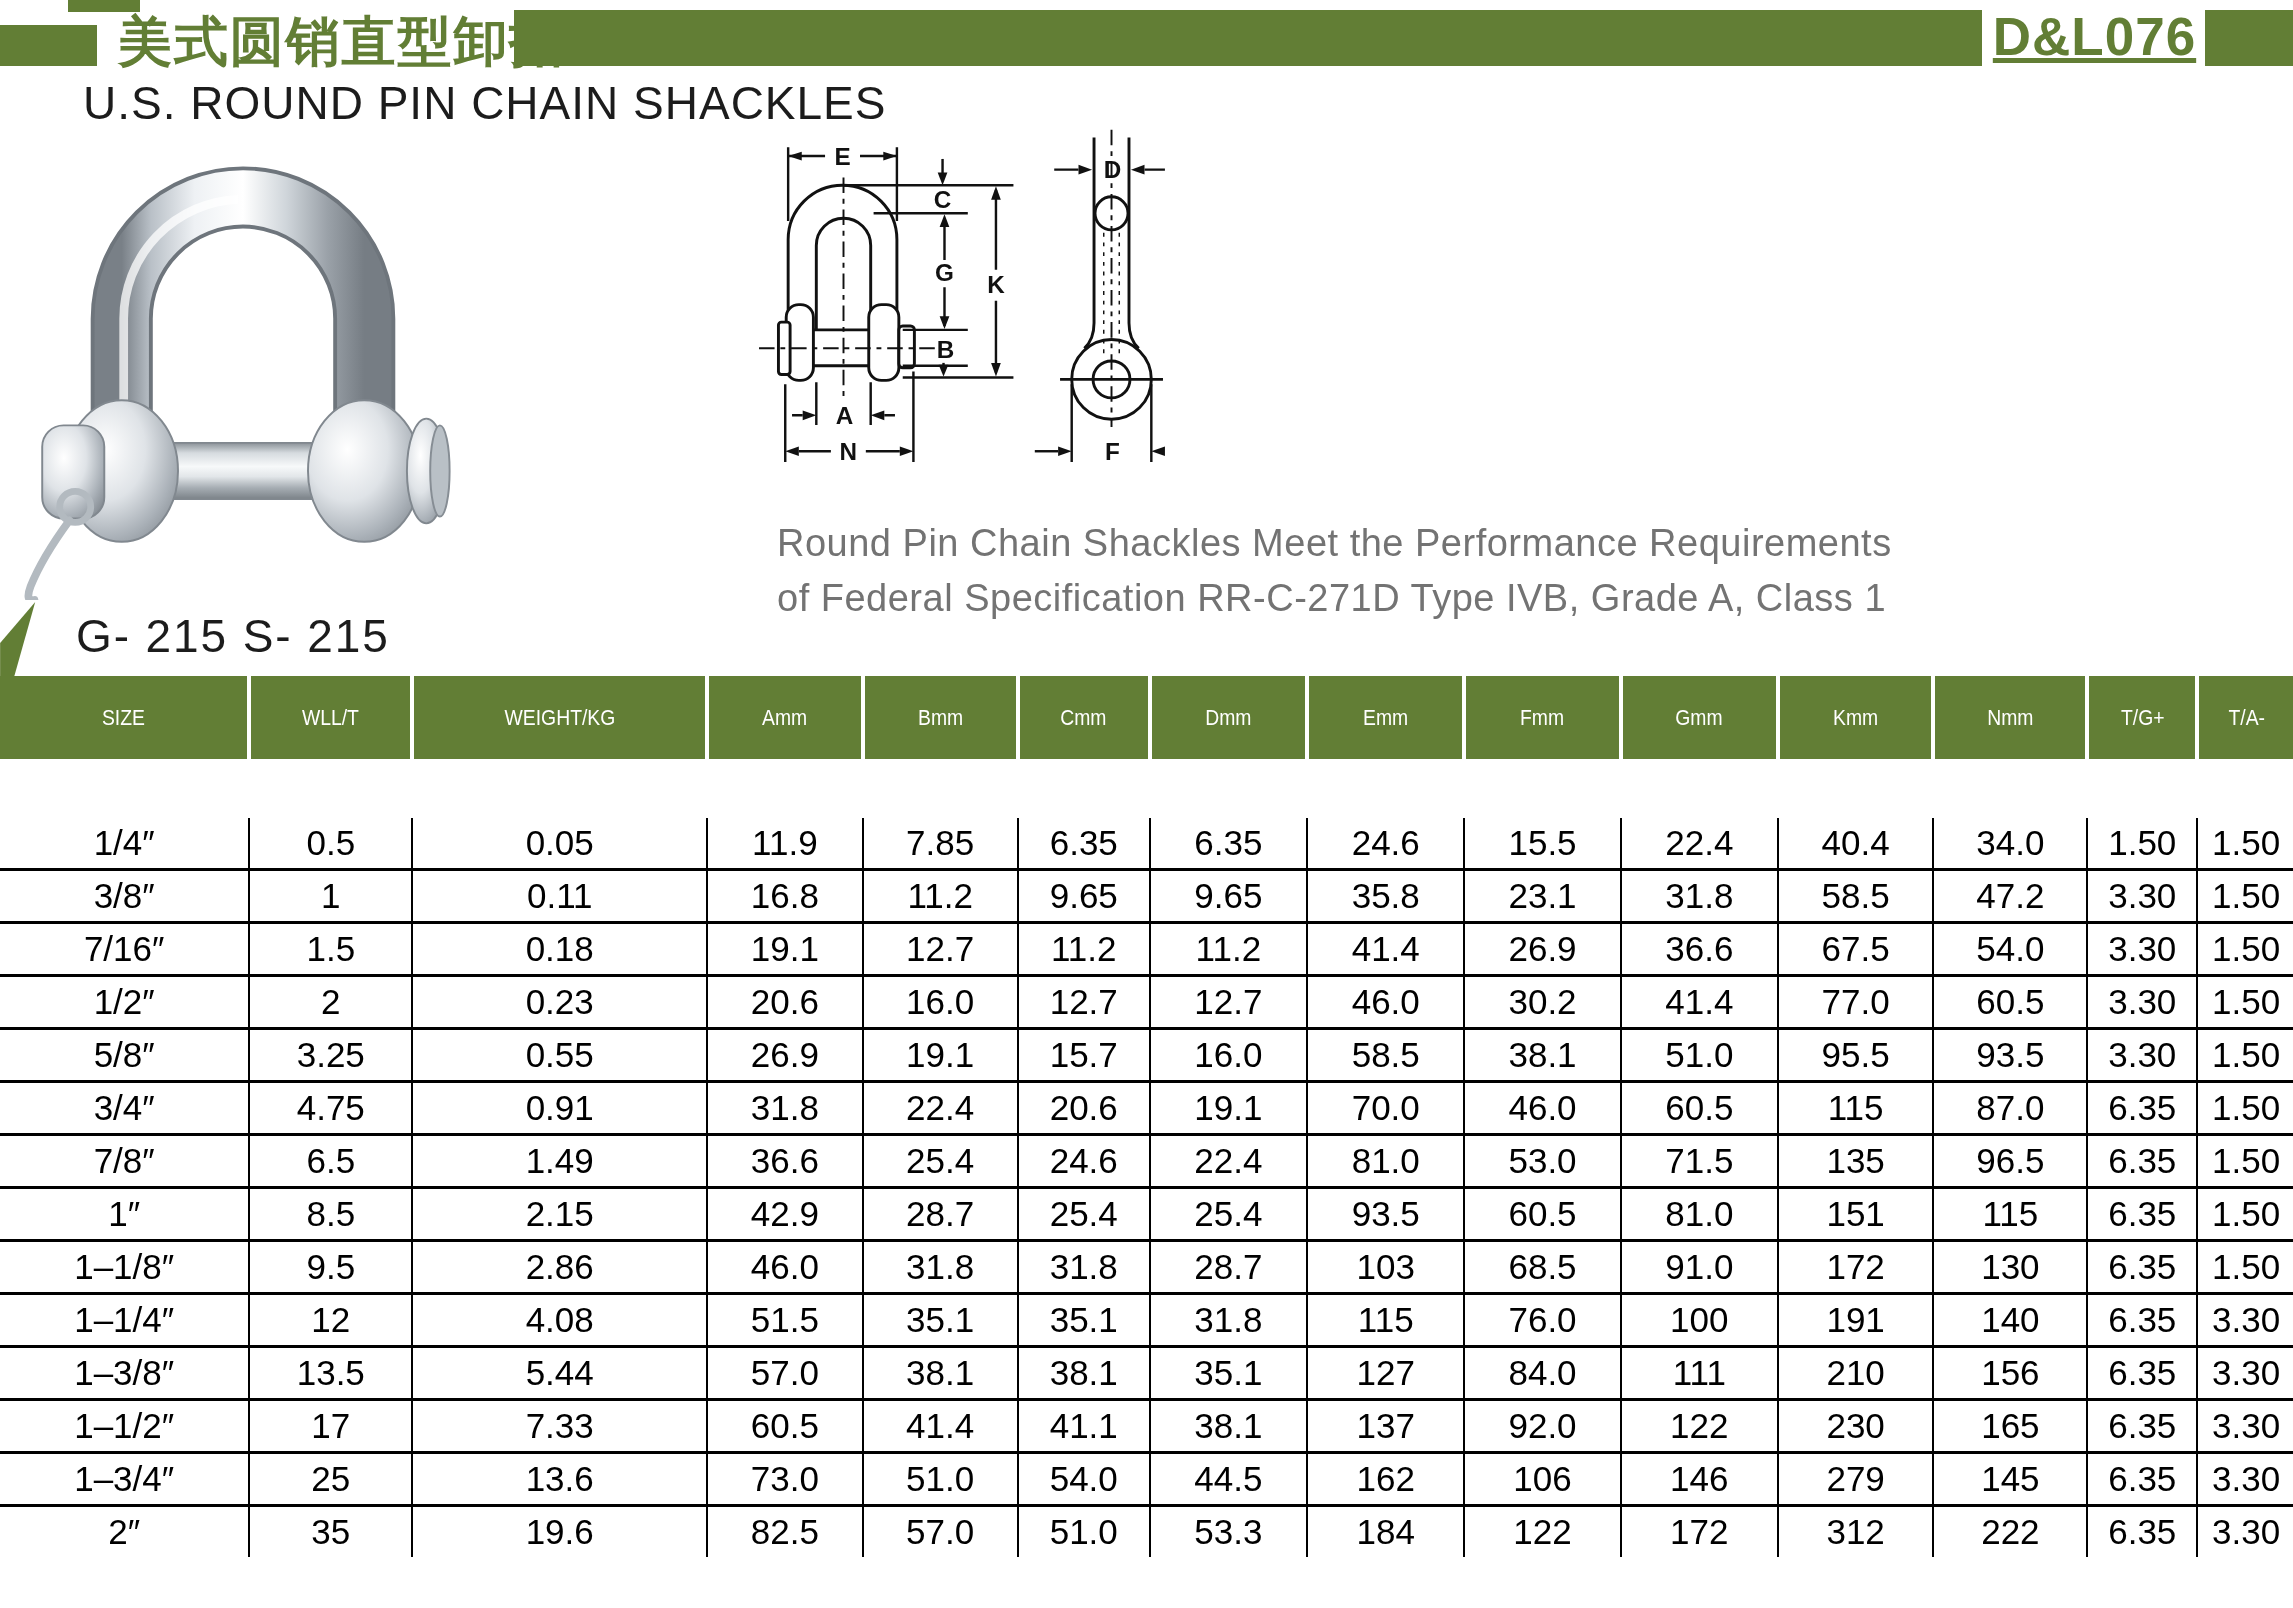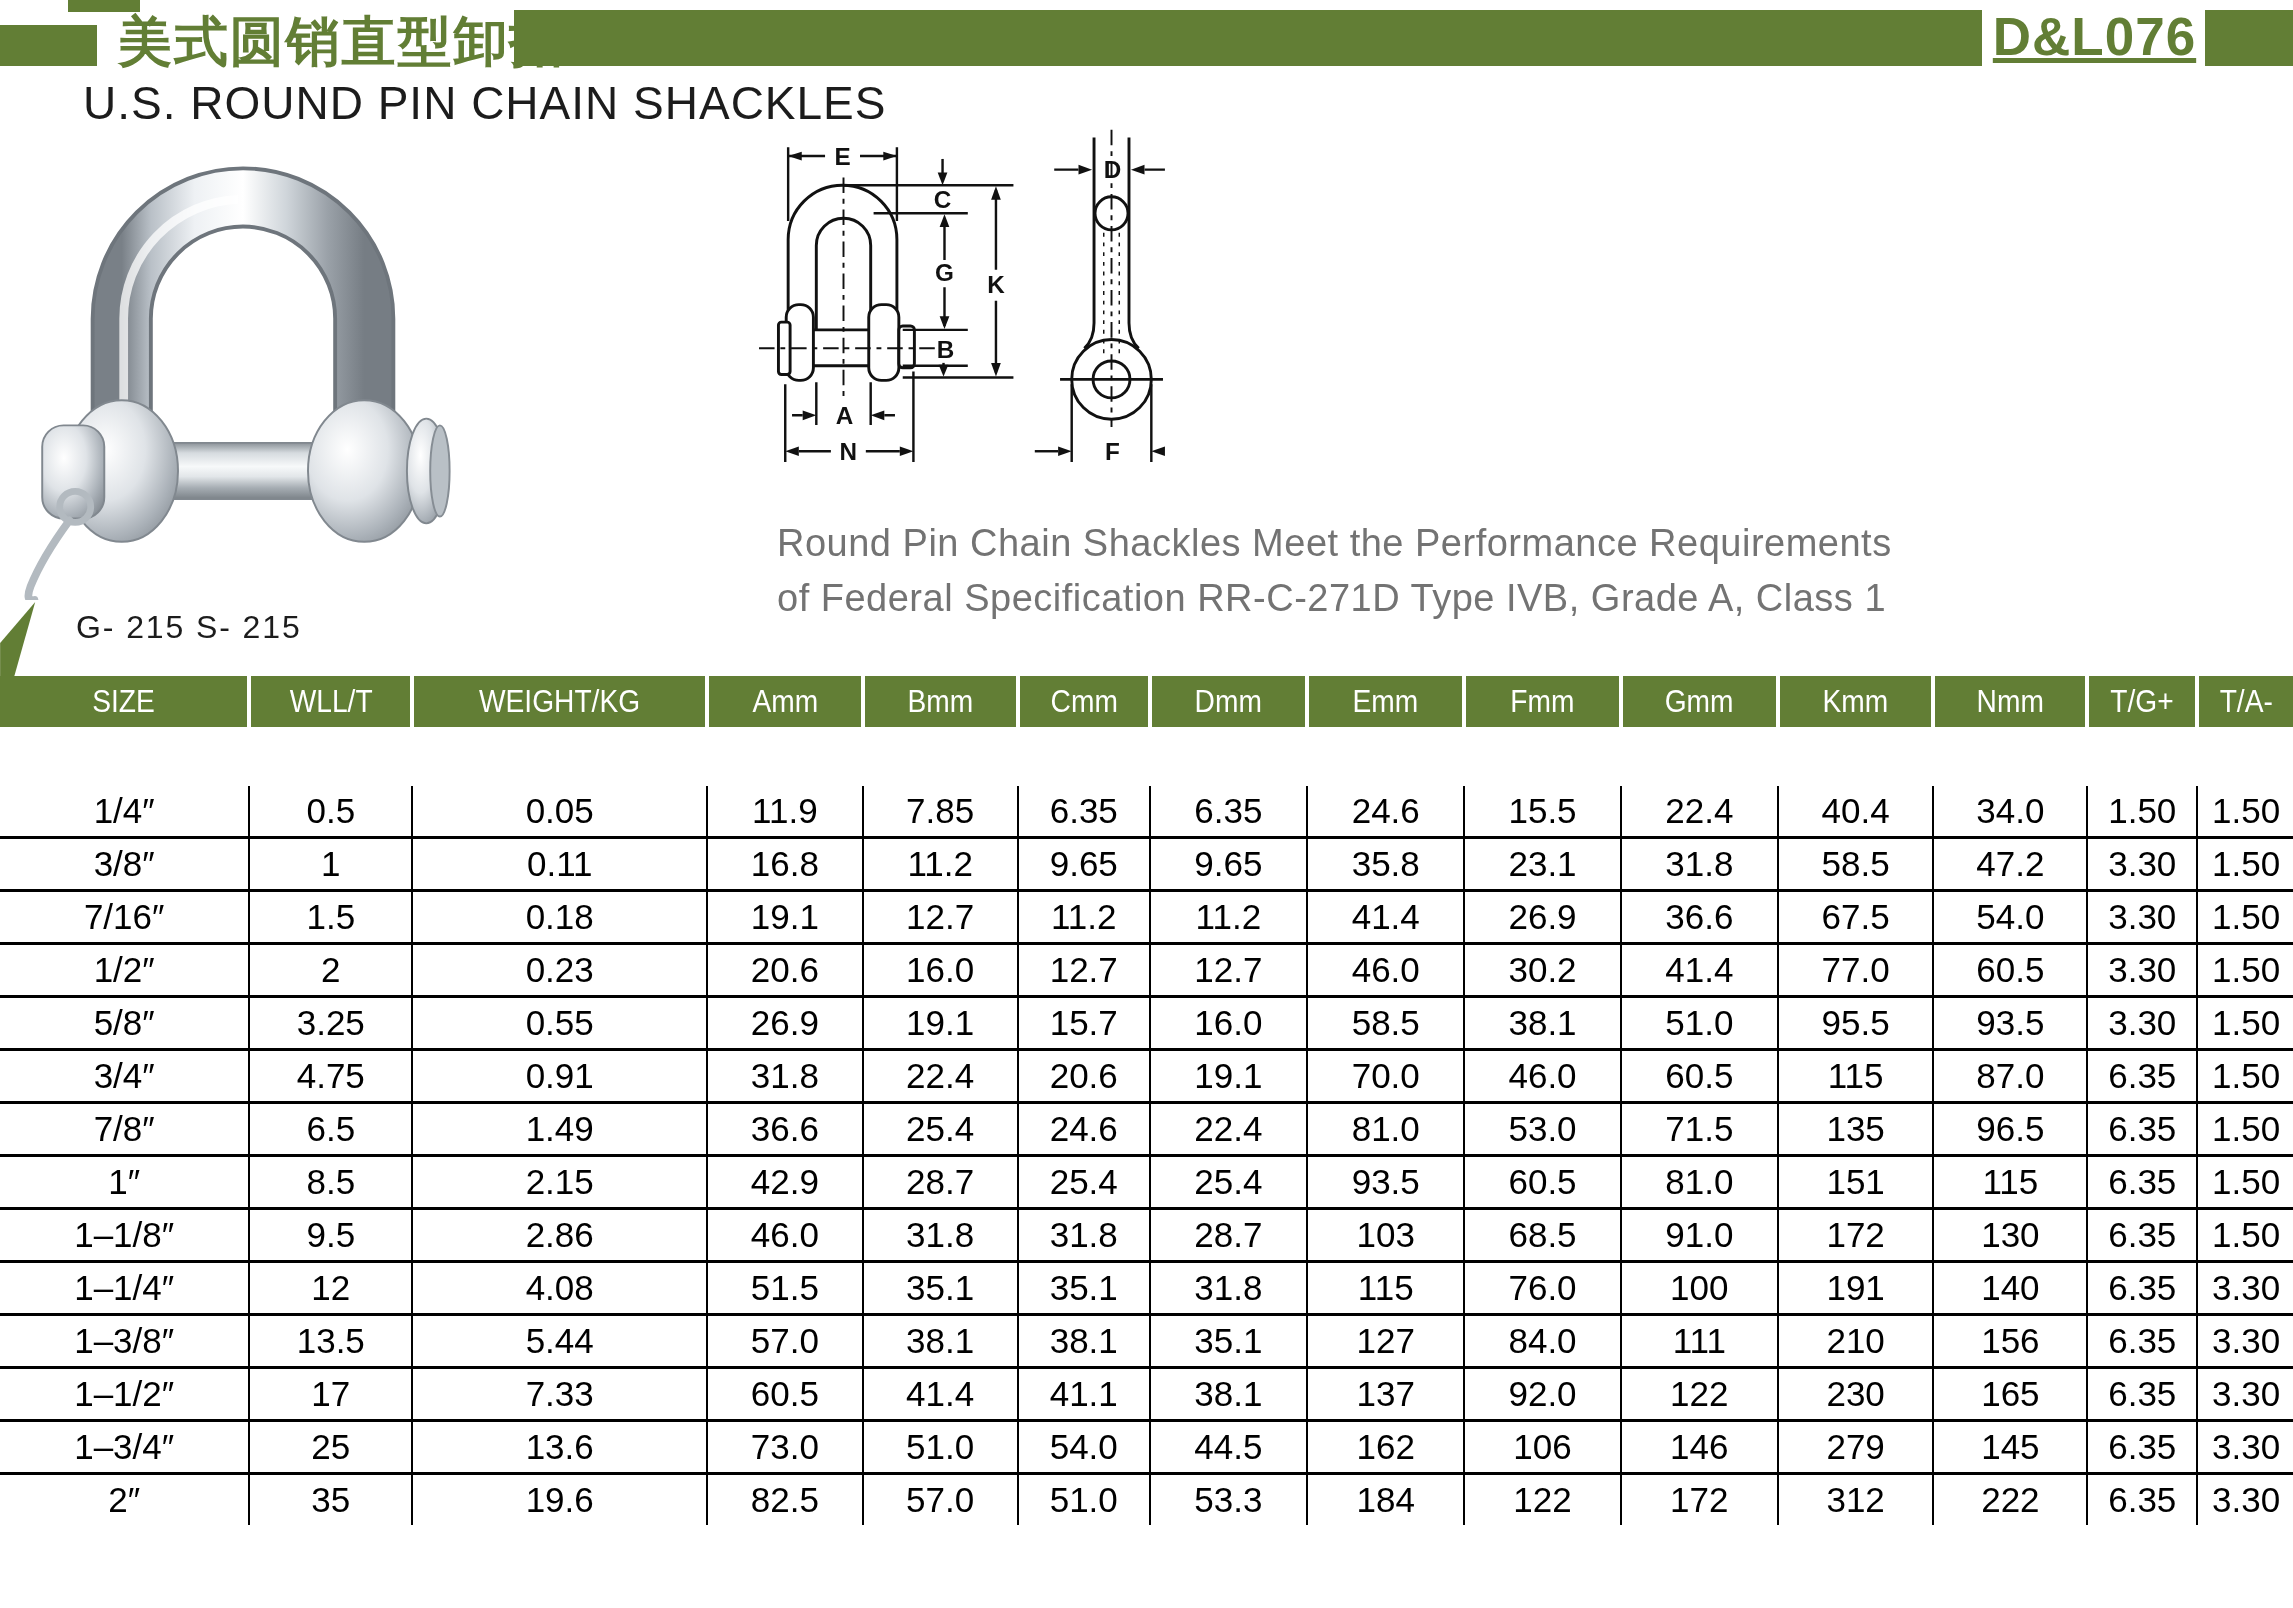--- a/index.html
+++ b/index.html
@@ -15,36 +15,36 @@
   .zh-title{position:absolute;left:118px;top:5.8px;width:388px;height:60px;
     font-size:54px;font-weight:bold;color:#627e35;letter-spacing:1.9px;white-space:nowrap;}
   .page-code{position:absolute;left:1987px;top:5.8px;width:215px;height:60px;
     font-size:53px;font-weight:bold;color:#627e35;text-align:center;letter-spacing:1px;text-decoration:underline;}
   .en-title{position:absolute;left:83px;top:76px;font-size:46px;color:#1c1c1c;
     letter-spacing:1px;white-space:nowrap;}
 
   
   .photo{position:absolute;left:14.6px;top:115px;width:456px;height:485px;}
   .photo-caption{position:absolute;left:76px;top:609px;width:388px;
-    font-size:32px;color:#1c1c1c;letter-spacing:1.9px;white-space:nowrap;}
+    font-size:46px;color:#1c1c1c;letter-spacing:1.9px;white-space:nowrap;}
   .leaf{position:absolute;left:0;top:602px;width:49px;height:76px;}
 
   
   .diagram{position:absolute;left:757px;top:124px;width:408px;height:369px;}
   .diagram text{font-family:"Liberation Sans",sans-serif;font-weight:bold;font-size:25px;fill:#111;}
 
   
   .desc{position:absolute;left:765px;top:516px;font-size:38px;color:#737373;
     line-height:55px;white-space:nowrap;letter-spacing:0.5px;margin-left:12px;}
 
   
   table.spec{position:absolute;left:0;top:676px;width:2294px;border-collapse:collapse;
     table-layout:fixed;}
-  table.spec th{background:#627e35;height:51px;color:#fff;font-size:32px;font-weight:normal;
-    text-align:center;vertical-align:middle;padding:0;}
+  table.spec th{background:#627e35;height:51px;color:#fff;font-size:22px;font-weight:normal;
+    text-align:center;vertical-align:middle;padding:16px;}
   table.spec th + th{border-left:4.9px solid #ffffff;margin-top:44px;}
   table.spec th span{display:inline-block;transform:scaleX(.88);transform-origin:center;}
   tr.spacer td{height:57px;border:none;background:#fff;}
   tr.r td{height:50px;font-size:35px;color:#000;text-align:center;vertical-align:middle;
     padding:0;white-space:nowrap;}
   tr.r td + td{border-left:2.9px solid #000;}
   tr.r + tr.r td{border-top:3.9px solid #000;}
 </style>
 </head>
 <body>

